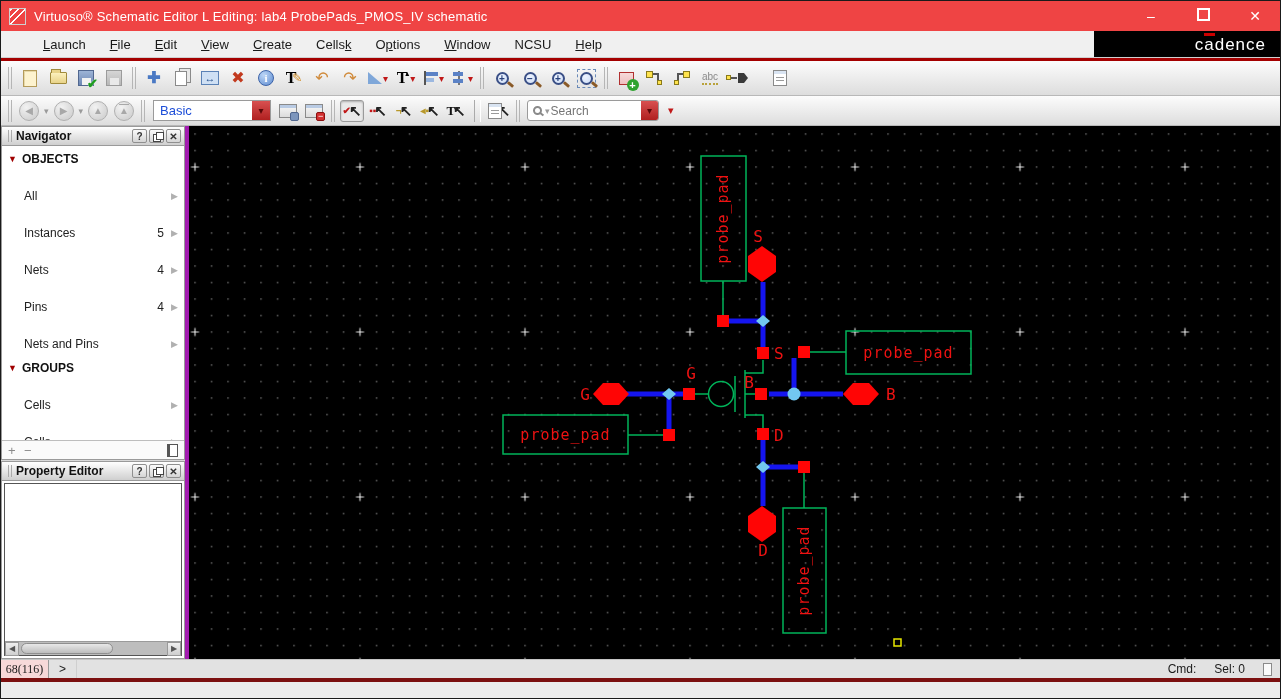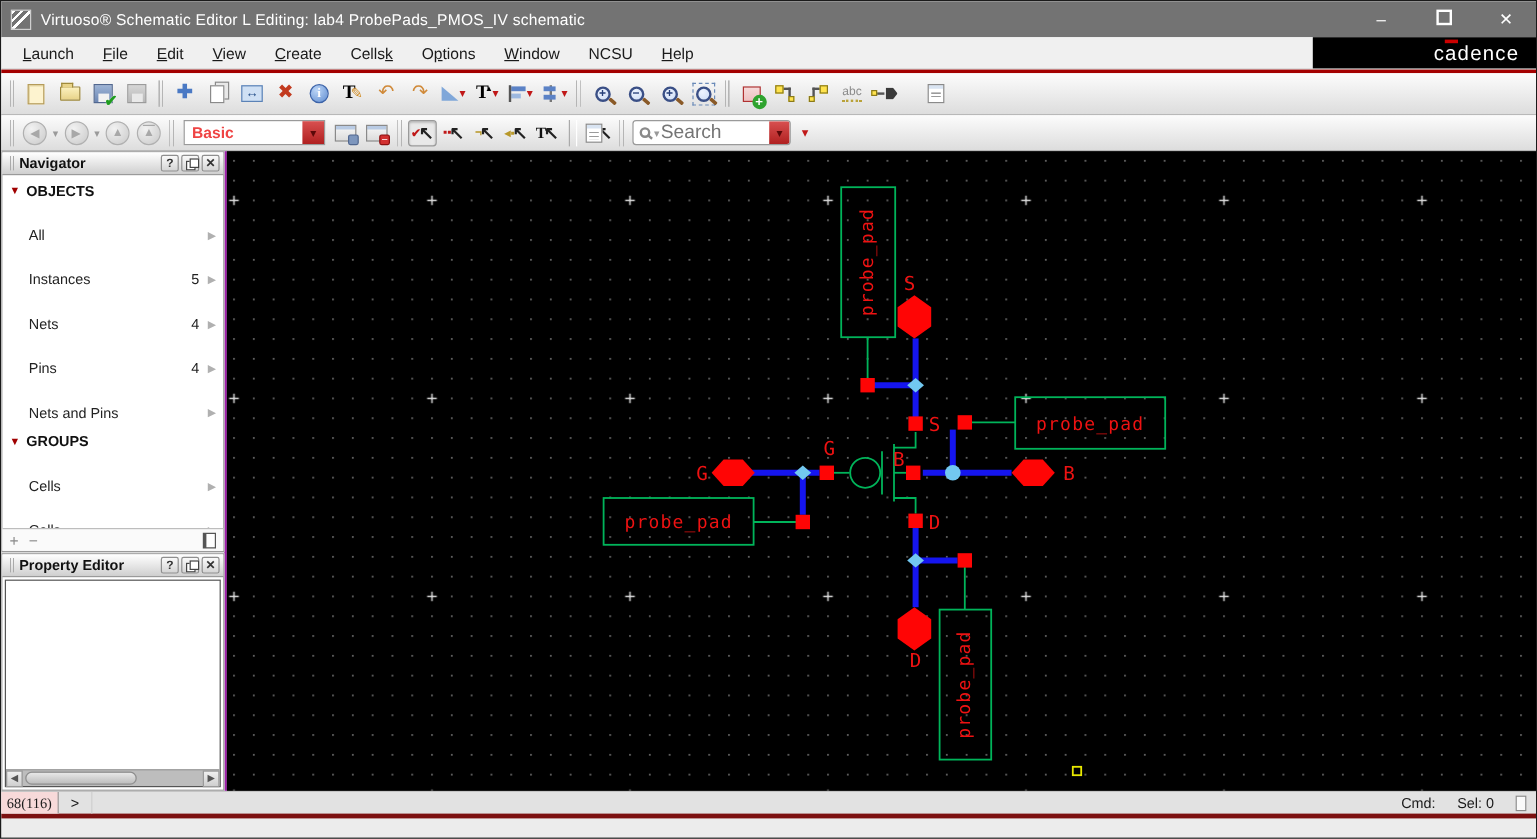--- a/index.html
+++ b/index.html
@@ -1,31 +1,31 @@
 <!DOCTYPE html>
 <html><head>
 <meta charset="utf-8">
 <style>
   * { margin:0; padding:0; box-sizing:border-box; }
   html,body { width:1281px; height:699px; background:#222; }
   body { font-family:"Liberation Sans", sans-serif; font-size:13px; -webkit-font-smoothing:antialiased; }
   .window { position:relative; width:1281px; height:699px; background:#ececec; overflow:hidden; border:1px solid #1a1a1a; }
 
   
-  .titlebar { height:30px; background:#737373; color:#fff; display:flex; align-items:center; padding:0 8px; }
+  .titlebar { height:30px; background:#ef4444; color:#fff; display:flex; align-items:center; padding:0 8px; }
   .app-icon { width:17px; height:17px; margin-right:8px; position:relative; background:
      linear-gradient(135deg,#fff 0 2px, transparent 2px 5px, #fff 5px 7px, transparent 7px 10px, #fff 10px 12px, transparent 12px);
      border:1px solid #cfcfcf; }
   .title-text { flex:1; font-size:13px; letter-spacing:.2px; }
   .win-controls { display:flex; align-items:center; gap:30px; padding-right:6px; }
   .win-btn { width:22px; text-align:center; color:#fff; font-size:14px; cursor:default; }
   .win-max { width:13px; height:13px; border:2px solid #fff; display:inline-block; }
 
   
-  .menurow { height:27px; display:flex; background:#f0f0f0; border-bottom:1px solid #d0d0d0; }
+  .menurow { height:27px; display:flex; background:#f0f0f0; border-bottom:1px solid #d0d0d0;padding-left:24px; }
   .menus { display:flex; align-items:center; padding-left:6px; flex:1; }
   .menu-item { padding:0 12px; color:#1a1a1a; cursor:default; white-space:nowrap; }
   .menu-item .accel { text-decoration:underline; }
   .brand-block { width:186px; background:#000; display:flex; align-items:center; justify-content:flex-end; padding-right:14px; }
   .brand { color:#fff; font-size:17px; letter-spacing:1px; }
   .brand .brand-a { border-top:3px solid #cc0000; line-height:1; display:inline-block; }
   .redline { height:3px; background:#a40000; }
 
   
   .toolbar { display:flex; align-items:center; background:linear-gradient(#fcfcfc,#dddddd); border-bottom:1px solid #b8b8b8; }
@@ -70,37 +70,37 @@
   .i-wire .enddot { position:absolute; right:0; bottom:0; width:5px; height:5px; background:#ffe34d; border:1px solid #8a7a1a; }
   .i-label { font-size:10px; color:#8a8a8a; border-bottom:2px dotted #b9a23a; line-height:1.2; }
   .i-pin { width:20px; height:10px; position:relative; }
   .i-pin::before { content:""; position:absolute; left:0; top:4px; width:9px; height:2px; background:#555; }
   .i-pin::after { content:""; position:absolute; right:0; top:0; width:10px; height:10px; background:#3a3a3a; clip-path:polygon(0 0,60% 0,100% 50%,60% 100%,0 100%); }
   .i-pin .pindot { position:absolute; left:-2px; top:2px; width:5px; height:5px; background:#ffe34d; border:1px solid #8a7a1a; }
   .i-note { width:14px; height:16px; background:#fff; border:1px solid #8a8a8a; box-shadow:inset 0 3px 0 #d9e4f2; position:relative; }
   .i-note::after { content:""; position:absolute; left:2px; top:6px; width:8px; height:6px; background:repeating-linear-gradient(#9a9a9a 0 1px, transparent 1px 3px); }
   .navbtn { width:20px; height:20px; border-radius:50%; background:radial-gradient(circle at 35% 30%, #f2f2f2, #c9c9c9); border:1px solid #b0b0b0; color:#a8a8a8; font-size:10px; display:flex; align-items:center; justify-content:center; }
   .combo { width:118px; height:21px; background:#fff; border:1px solid #9a9a9a; display:flex; align-items:center; margin:0 3px; }
-  .combo .combo-text { flex:1; padding-left:6px; font-size:13px; color:#ef4444;font-weight:bold; }
+  .combo .combo-text { flex:1; padding-left:6px; font-size:13px; color:#1d4ed8; }
   .combo .combo-btn { width:18px; height:100%; background:linear-gradient(#d85050,#b02020); color:#5a0808; display:flex; align-items:center; justify-content:center; font-size:10px; }
   .i-ws { width:18px; height:14px; background:linear-gradient(#f8f8f8,#dcdcdc); border:1px solid #8a8a8a; position:relative; box-shadow:inset 0 3px 0 #b9cbe4; }
   .i-ws .mini { position:absolute; right:-3px; bottom:-4px; width:9px; height:9px; border-radius:2px; }
   .i-ws .mini.disk { background:#7d96bd; border:1px solid #51678f; }
   .i-ws .mini.minus { background:#d23030; border:1px solid #8a1010; color:#fff; font-size:9px; line-height:7px; text-align:center; }
   .cursor-gl { font-size:15px; color:#222; font-weight:bold; }
   .sel-accent { font-size:10px; font-weight:bold; margin-right:-2px; }
   .searchbox { width:132px; height:21px; border:1px solid #9a9a9a; border-radius:3px; background:#fff; display:flex; align-items:center; overflow:hidden; margin:0 2px; }
   .searchbox .smag { width:9px; height:9px; border:2px solid #8a8a8a; border-radius:50%; position:relative; margin:0 2px 0 5px; }
   .searchbox .smag::after { content:""; position:absolute; width:5px; height:2px; background:#8a8a8a; right:-4px; bottom:-2px; transform:rotate(40deg); }
-  .searchbox input { border:none; outline:none; flex:1; min-width:10px; font-size:16px; color:#333; font-family:"Liberation Sans",sans-serif; background:transparent; }
+  .searchbox input { border:none; outline:none; flex:1; min-width:10px; font-size:12px; color:#333; font-family:"Liberation Sans",sans-serif; background:transparent; }
   .searchbox .combo-btn { width:17px; height:100%; background:linear-gradient(#d85050,#b02020); color:#5a0808; display:flex; align-items:center; justify-content:center; font-size:10px; }
 
   
   .main { display:flex; height:533px; }
-  .leftcol { width:188px; background:#d9d9d9; border-right:2px solid #a21caf; display:flex; flex-direction:column; }
+  .leftcol { width:188px; background:#d9d9d9; border-right:4px solid #a21caf; display:flex; flex-direction:column; }
   .panel { display:flex; flex-direction:column; border:1px solid #9a9a9a; background:#fff; }
   .panel-nav { height:334px; }
   .panel-prop { flex:1; margin-top:1px; }
   .panel-header { height:19px; background:linear-gradient(#ffffff,#cfcfcf); border-bottom:1px solid #9a9a9a; display:flex; align-items:center; padding:0 3px 0 6px; }
   .panel-header .grip2 { width:4px; height:12px; margin-right:4px; background:repeating-linear-gradient(90deg,#aaa 0 1px,transparent 1px 3px); }
   .panel-title { flex:1; font-weight:bold; font-size:12px; color:#111; }
   .ph-btn { width:15px; height:14px; margin-left:2px; border:1px solid #8f8f8f; border-radius:2px; background:linear-gradient(#fafafa,#d5d5d5); font-size:10px; font-weight:bold; color:#333; display:flex; align-items:center; justify-content:center; }
   .ph-float { position:relative; }
   .ph-float::before { content:""; position:absolute; left:3px; top:4px; width:6px; height:6px; border:1px solid #444; background:#fff; }
   .ph-float::after { content:""; position:absolute; left:6px; top:2px; width:6px; height:6px; border:1px solid #444; background:#fff; }

